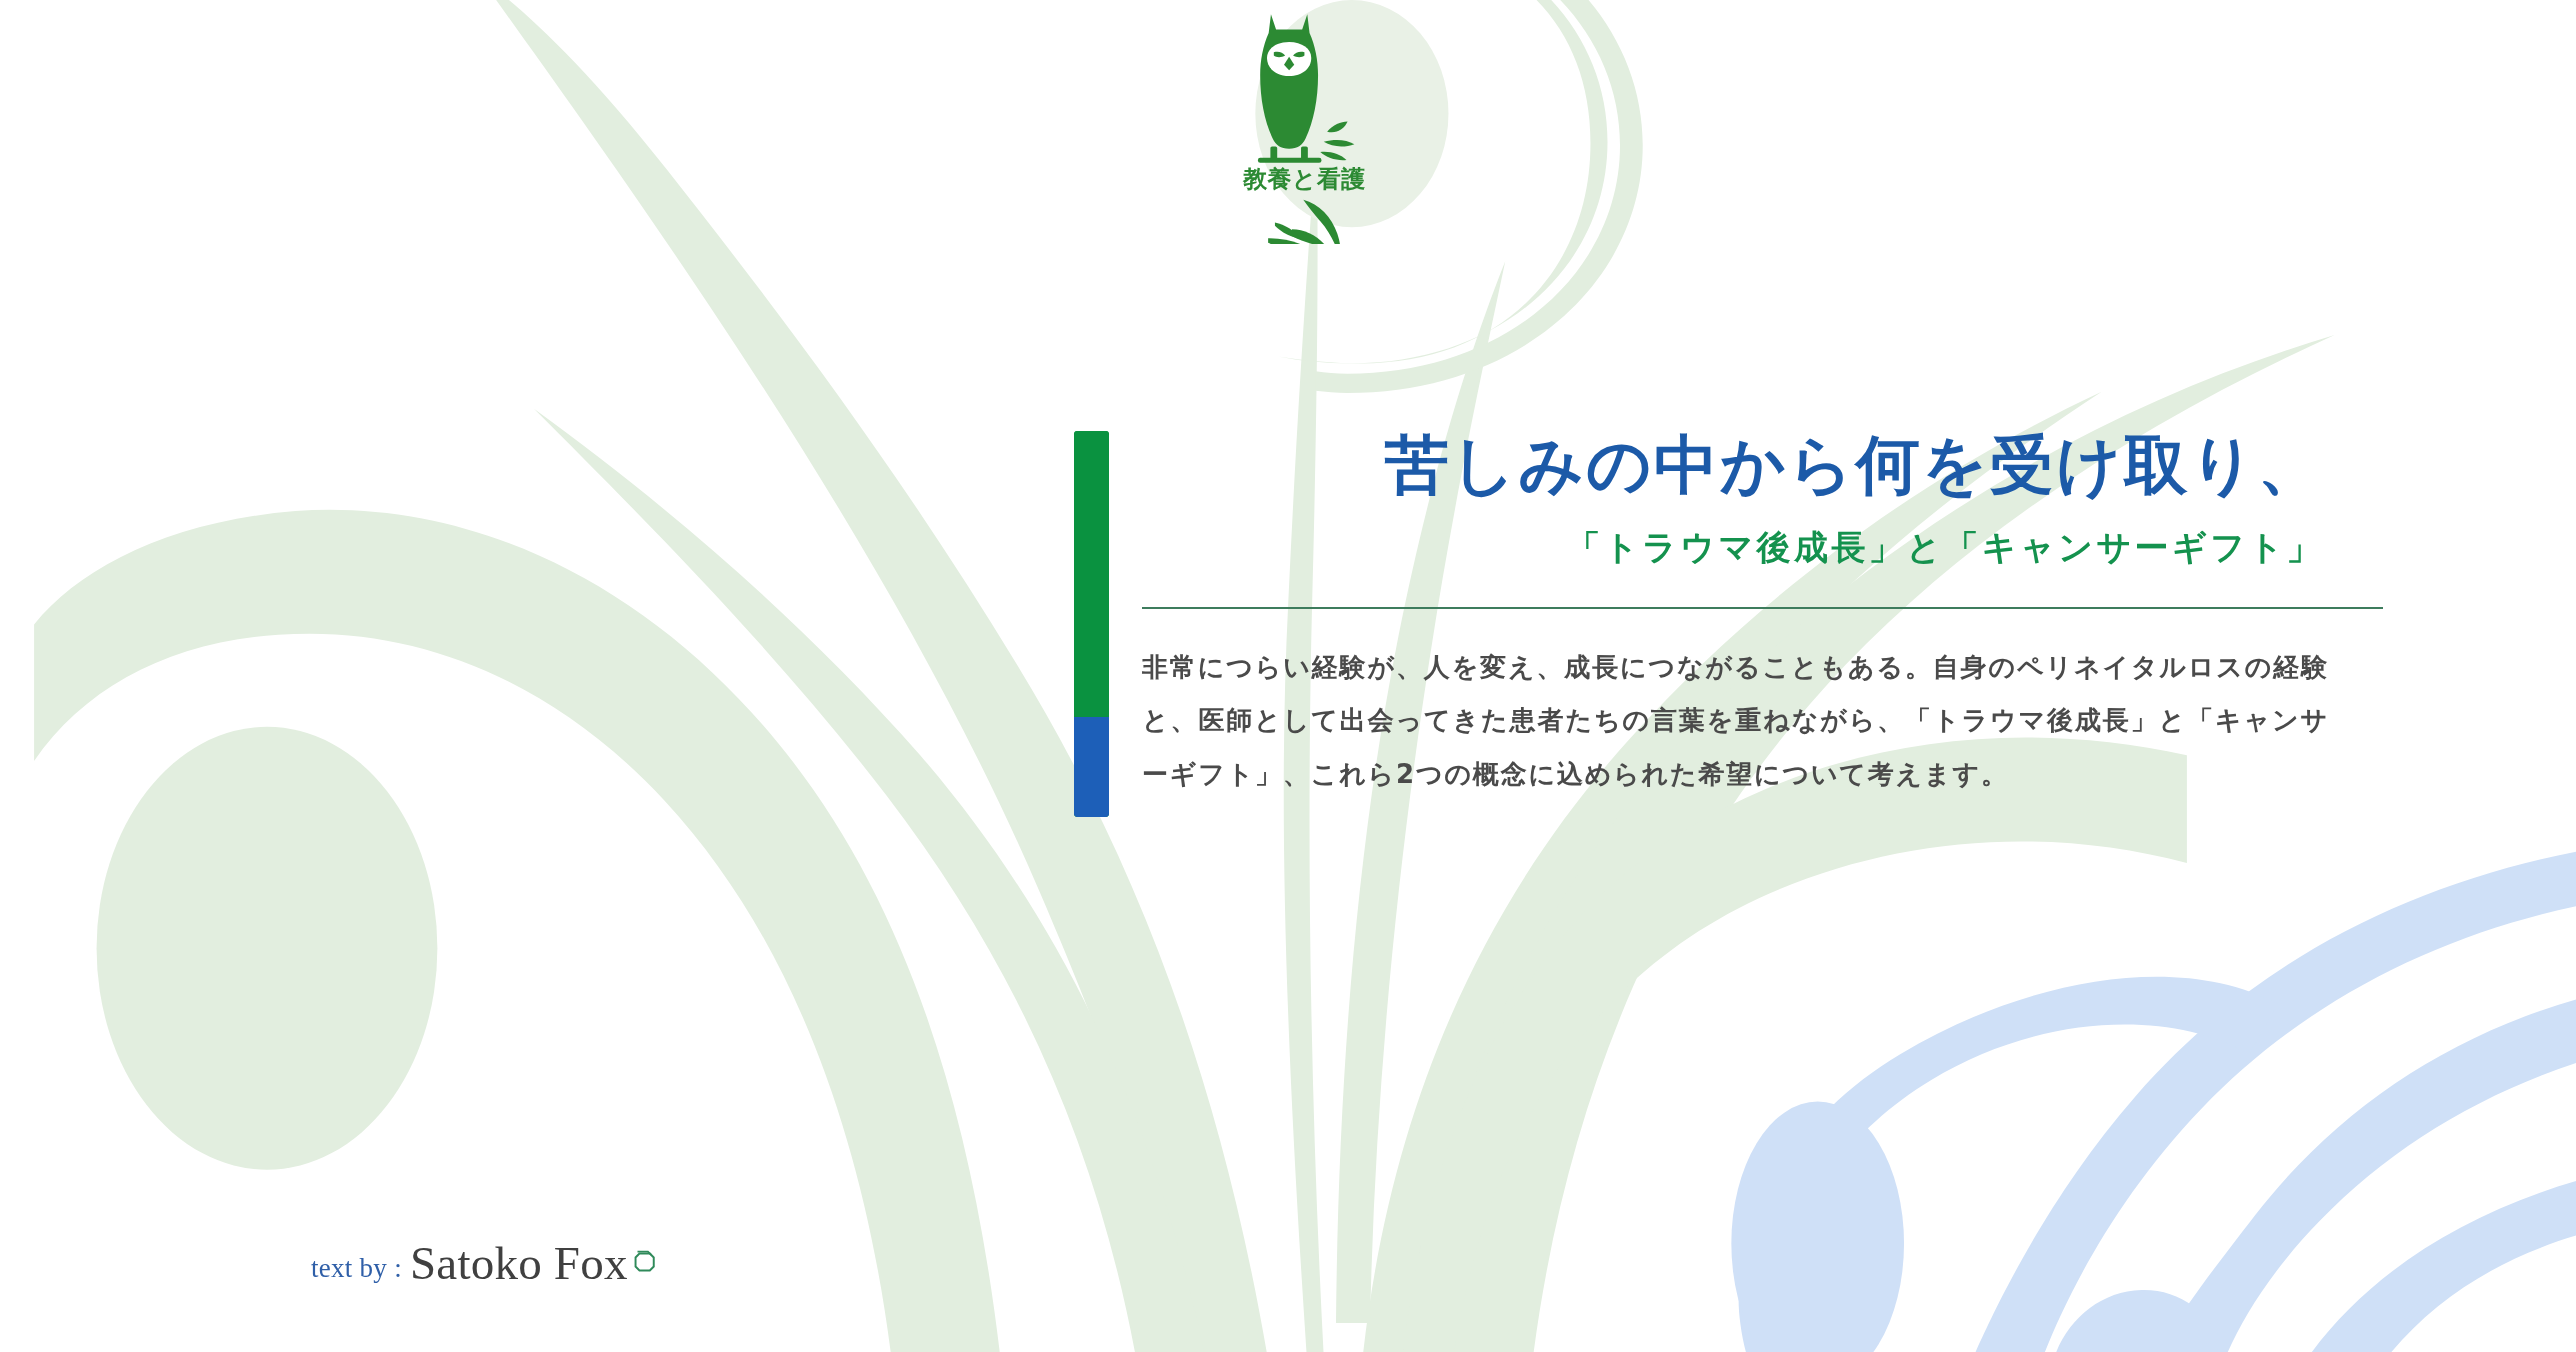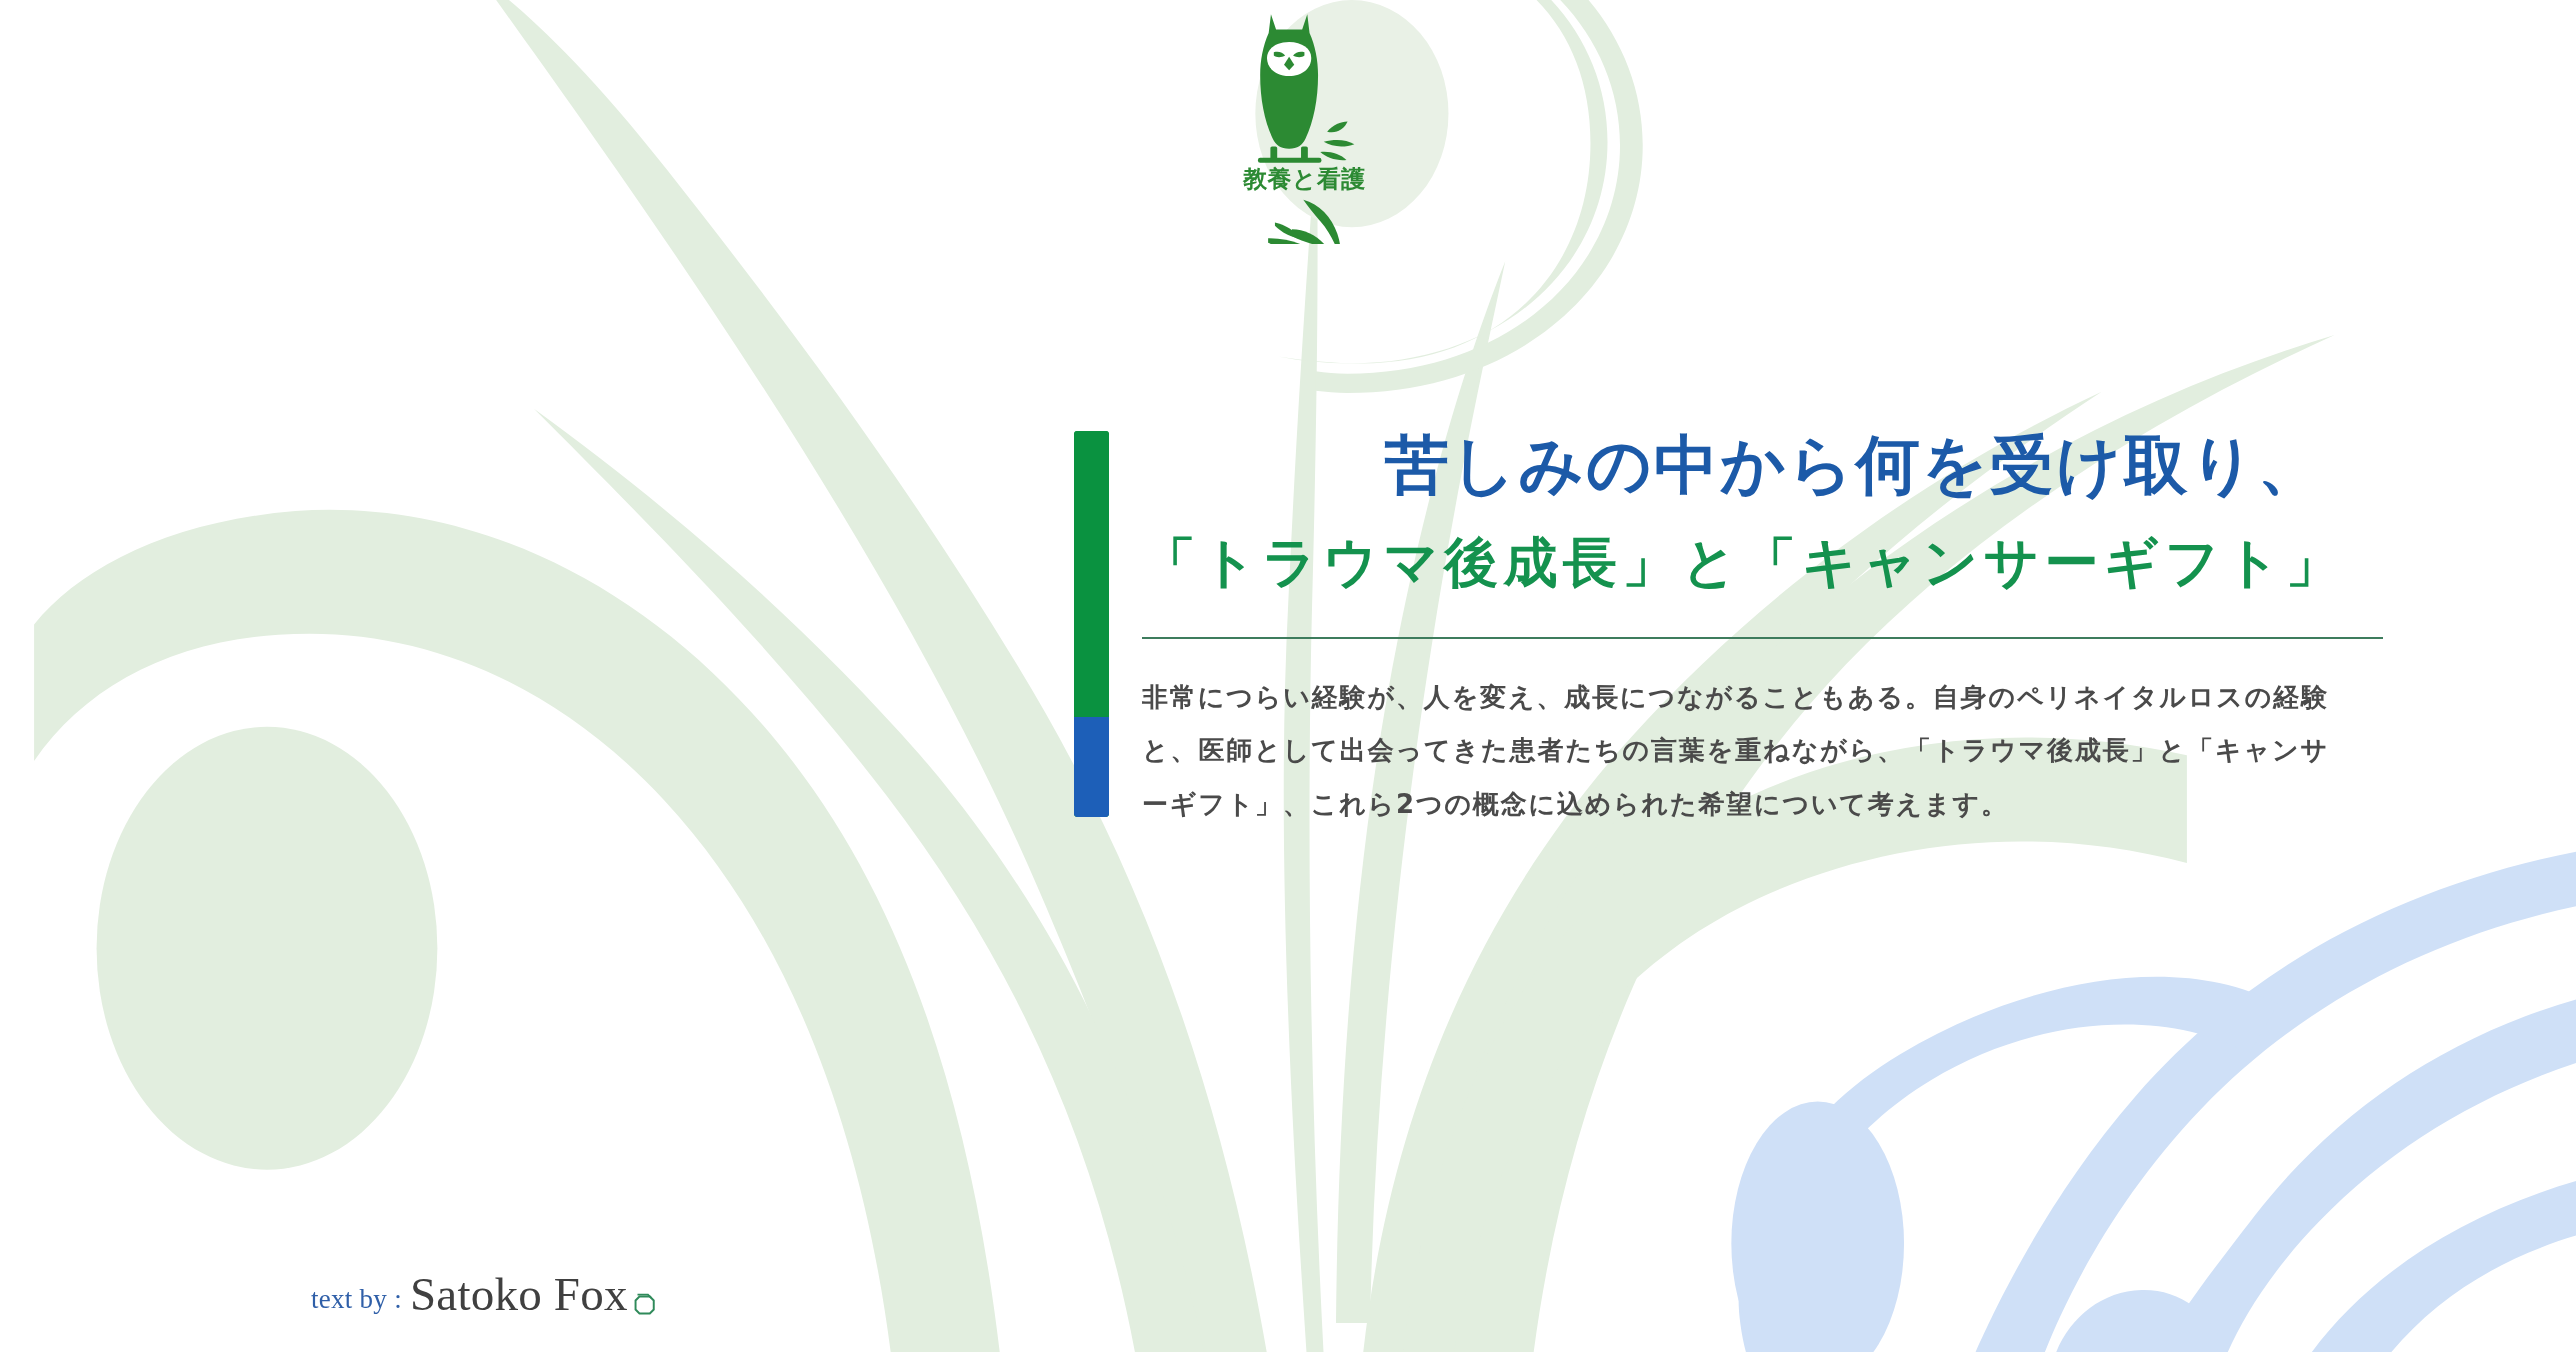--- a/index.html
+++ b/index.html
@@ -86,21 +86,21 @@
     line-height: 1.52;
     letter-spacing: 0.035em;
     white-space: nowrap;
   }
 
   .subheadline {
     margin: 8px 0 0 0;
     color: #14924e;
     font-family: "DejaVu Sans", "Liberation Sans", sans-serif;
     font-weight: 700;
-    font-size: 54px;
+    font-size: 34px;
     line-height: 1.5;
     letter-spacing: 0.10em;
     white-space: nowrap;
   }
 
   .divider {
     margin: 34px 0 0 68px;
     width: 1241px;
     height: 1.7px;
     background: #3e7c5d;
@@ -117,23 +117,23 @@
     line-height: 2.05;
     letter-spacing: 0.07em;
     text-align: justify;
   }
   .lede p { margin: 0; }
 
   
   .byline {
     position: absolute;
     left: 311px;
-    top: 1271px;
+    top: 1240px;
     display: flex;
-    align-items: flex-end;
+    align-items: center;
     white-space: nowrap;
   }
   .byline-prefix {
     font-family: "Liberation Serif", "DejaVu Serif", serif;
     font-size: 27px;
     color: #2f5fa8;
     line-height: 1;
     align-self: flex-end;
     padding-bottom: 5.1px;
     letter-spacing: 0.01em;

